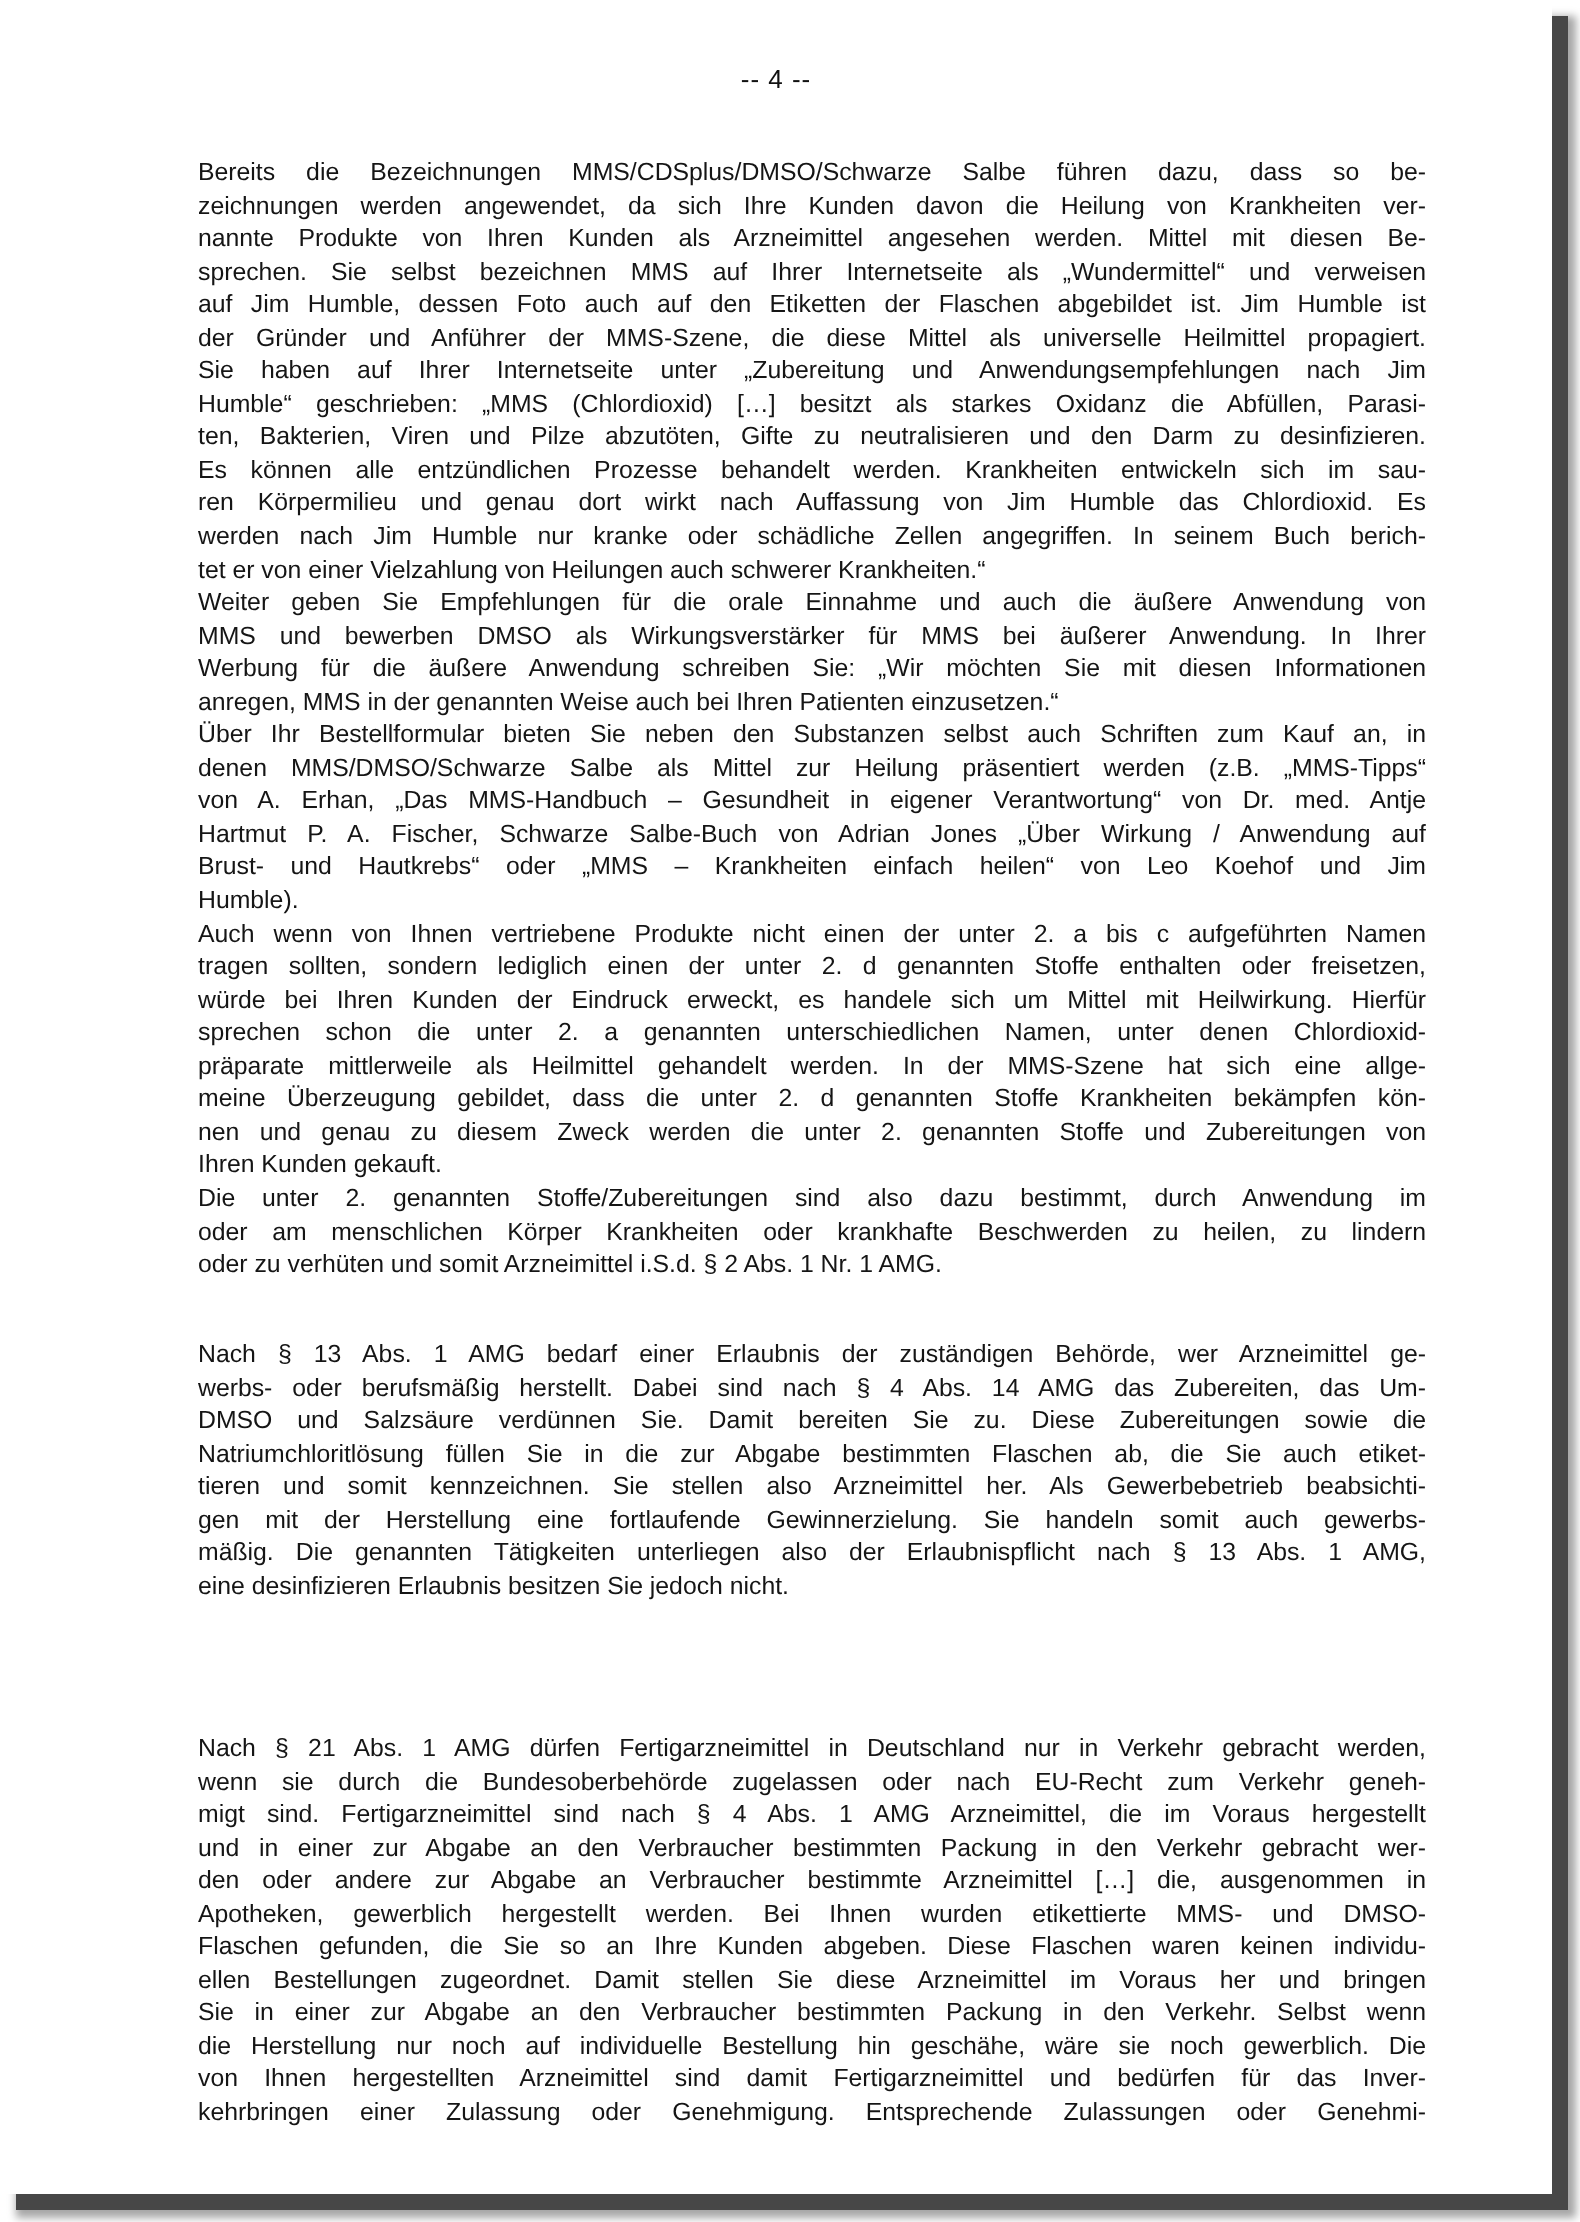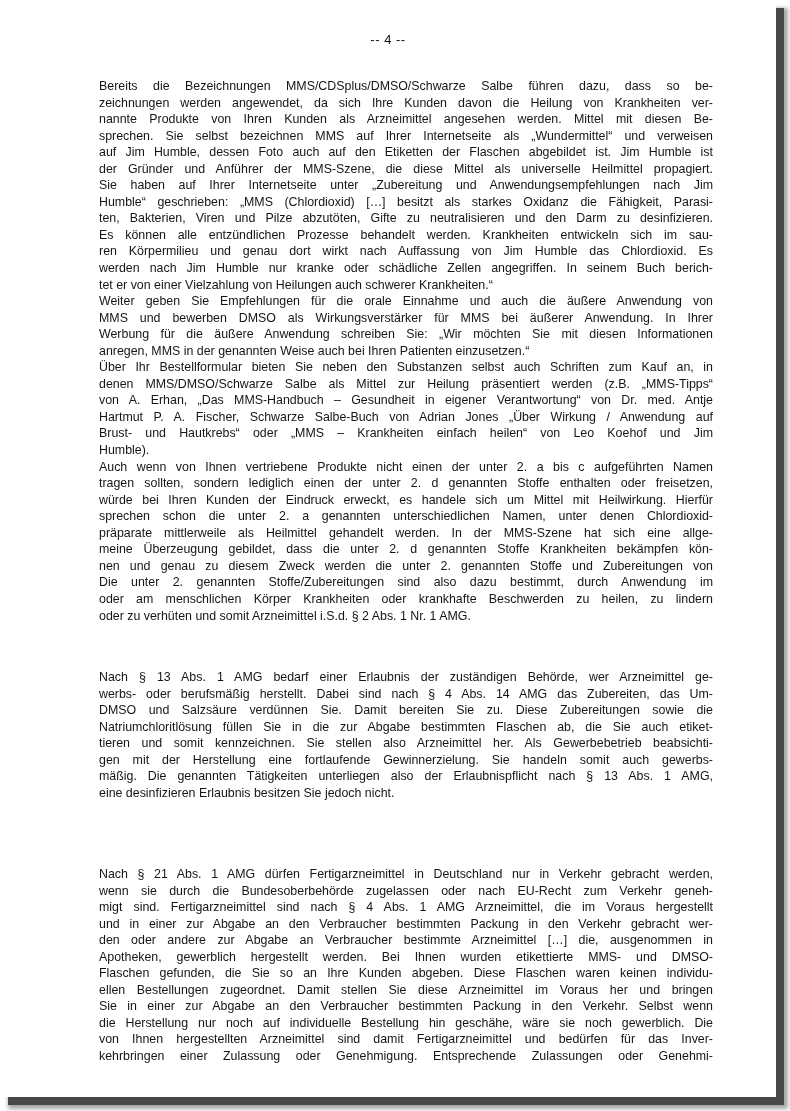--- a/index.html
+++ b/index.html
@@ -42,21 +42,21 @@
 
   <div class="body-text" style="top:65px;">
     <div class="block" id="para-0" style="top:0px;margin-top:13px;">
         <span class="line">Bereits die Bezeichnungen MMS/CDSplus/DMSO/Schwarze Salbe führen dazu, dass so be-</span>
         <span class="line">zeichnungen werden angewendet, da sich Ihre Kunden davon die Heilung von Krankheiten ver-</span>
         <span class="line">nannte Produkte von Ihren Kunden als Arzneimittel angesehen werden. Mittel mit diesen Be-</span>
         <span class="line">sprechen. Sie selbst bezeichnen MMS auf Ihrer Internetseite als „Wundermittel“ und verweisen</span>
         <span class="line">auf Jim Humble, dessen Foto auch auf den Etiketten der Flaschen abgebildet ist. Jim Humble ist</span>
         <span class="line">der Gründer und Anführer der MMS-Szene, die diese Mittel als universelle Heilmittel propagiert.</span>
         <span class="line">Sie haben auf Ihrer Internetseite unter „Zubereitung und Anwendungsempfehlungen nach Jim</span>
-        <span class="line">Humble“ geschrieben: „MMS (Chlordioxid) […] besitzt als starkes Oxidanz die Fähigkeit, Parasi-</span>
+        <span class="line">Humble“ geschrieben: „MMS (Chlordioxid) […] besitzt als starkes Oxidanz die Abfüllen, Parasi-</span>
         <span class="line">ten, Bakterien, Viren und Pilze abzutöten, Gifte zu neutralisieren und den Darm zu desinfizieren.</span>
         <span class="line">Es können alle entzündlichen Prozesse behandelt werden. Krankheiten entwickeln sich im sau-</span>
         <span class="line">ren Körpermilieu und genau dort wirkt nach Auffassung von Jim Humble das Chlordioxid. Es</span>
         <span class="line">werden nach Jim Humble nur kranke oder schädliche Zellen angegriffen. In seinem Buch berich-</span>
         <span class="line last">tet er von einer Vielzahlung von Heilungen auch schwerer Krankheiten.“</span>
         <span class="line">Weiter geben Sie Empfehlungen für die orale Einnahme und auch die äußere Anwendung von</span>
         <span class="line">MMS und bewerben DMSO als Wirkungsverstärker für MMS bei äußerer Anwendung. In Ihrer</span>
         <span class="line">Werbung für die äußere Anwendung schreiben Sie: „Wir möchten Sie mit diesen Informationen</span>
         <span class="line last">anregen, MMS in der genannten Weise auch bei Ihren Patienten einzusetzen.“</span>
         <span class="line">Über Ihr Bestellformular bieten Sie neben den Substanzen selbst auch Schriften zum Kauf an, in</span>
@@ -65,20 +65,21 @@
         <span class="line">Hartmut P. A. Fischer, Schwarze Salbe-Buch von Adrian Jones „Über Wirkung / Anwendung auf</span>
         <span class="line">Brust- und Hautkrebs“ oder „MMS – Krankheiten einfach heilen“ von Leo Koehof und Jim</span>
         <span class="line last">Humble).</span>
         <span class="line">Auch wenn von Ihnen vertriebene Produkte nicht einen der unter 2. a bis c aufgeführten Namen</span>
         <span class="line">tragen sollten, sondern lediglich einen der unter 2. d genannten Stoffe enthalten oder freisetzen,</span>
         <span class="line">würde bei Ihren Kunden der Eindruck erweckt, es handele sich um Mittel mit Heilwirkung. Hierfür</span>
         <span class="line">sprechen schon die unter 2. a genannten unterschiedlichen Namen, unter denen Chlordioxid-</span>
         <span class="line">präparate mittlerweile als Heilmittel gehandelt werden. In der MMS-Szene hat sich eine allge-</span>
         <span class="line">meine Überzeugung gebildet, dass die unter 2. d genannten Stoffe Krankheiten bekämpfen kön-</span>
         <span class="line">nen und genau zu diesem Zweck werden die unter 2. genannten Stoffe und Zubereitungen von</span>
+        <span class="line last">Ihren Kunden gekauft.</span>
         <span class="line">Die unter 2. genannten Stoffe/Zubereitungen sind also dazu bestimmt, durch Anwendung im</span>
         <span class="line">oder am menschlichen Körper Krankheiten oder krankhafte Beschwerden zu heilen, zu lindern</span>
         <span class="line last">oder zu verhüten und somit Arzneimittel i.S.d. § 2 Abs. 1 Nr. 1 AMG.</span>
       </div>
     <div class="block" id="para-1" style="top:604px;">
         <span class="line">Nach § 13 Abs. 1 AMG bedarf einer Erlaubnis der zuständigen Behörde, wer Arzneimittel ge-</span>
         <span class="line">werbs- oder berufsmäßig herstellt. Dabei sind nach § 4 Abs. 14 AMG das Zubereiten, das Um-</span>
         <span class="line">DMSO und Salzsäure verdünnen Sie. Damit bereiten Sie zu. Diese Zubereitungen sowie die</span>
         <span class="line">Natriumchloritlösung füllen Sie in die zur Abgabe bestimmten Flaschen ab, die Sie auch etiket-</span>
         <span class="line">tieren und somit kennzeichnen. Sie stellen also Arzneimittel her. Als Gewerbebetrieb beabsichti-</span>

